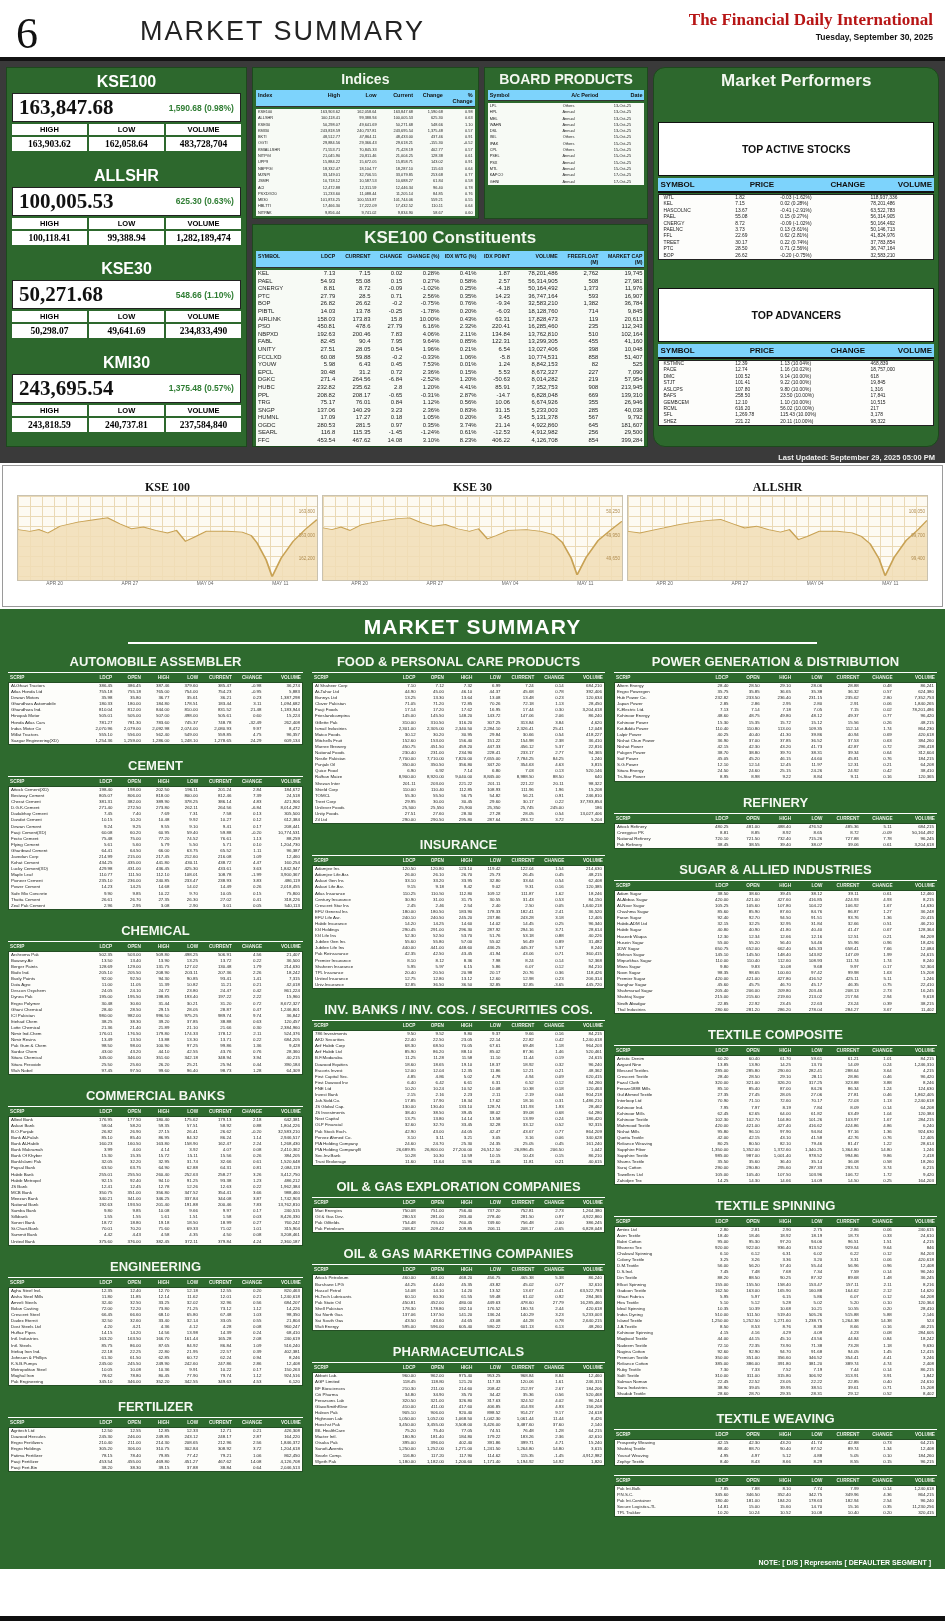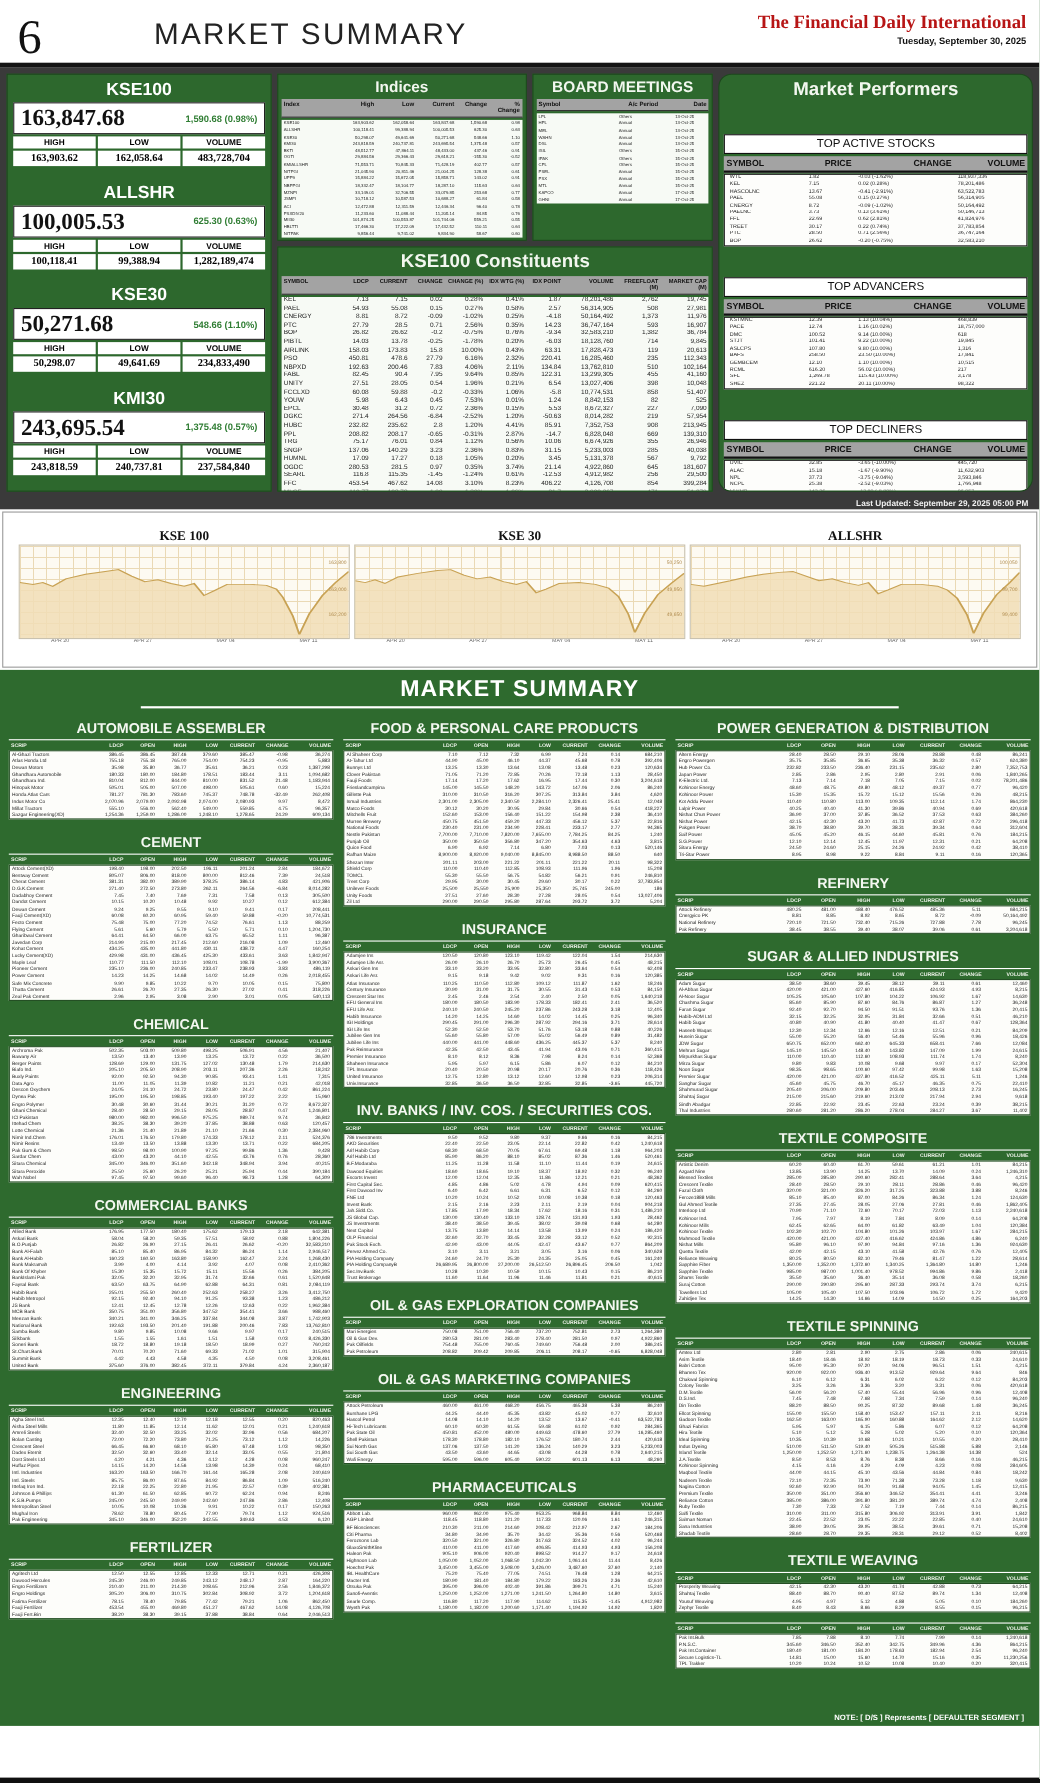--- a/index.html
+++ b/index.html
@@ -26,21 +26,21 @@
   .hlvh{display:grid;grid-template-columns:1fr 1fr 1fr;gap:2px;margin-top:2px;}
   .hlvh span{background:#fff;font-weight:bold;font-size:7.5px;text-align:center;padding:1px 0;}
   .hlvv{display:grid;grid-template-columns:1fr 1fr 1fr;gap:2px;margin-top:2px;}
   .hlvv span{background:#fff;font:bold 9.5px "Liberation Serif",serif;text-align:center;padding:2px 0;}
   
   .mid-stack{width:400px;display:flex;flex-direction:column;gap:5px;}
   .mid-top{display:flex;gap:5px;height:152px;}
   .indices-panel{flex:1.38;overflow:hidden;}
   .board-panel{flex:1;overflow:hidden;}
   .indices-panel .ptitle,.board-panel .ptitle{font-size:14px;}
-  .thead{background:#a3a3a3;margin:0 3px;display:grid;font-weight:bold;color:#111;border-bottom:1px solid #333;}
+  .thead{background:#7dd3fc;margin:0 3px;display:grid;font-weight:bold;color:#111;border-bottom:1px solid #333;}
   .thead span{padding:2px 2px;text-align:right;}
   .thead span.first{text-align:left;}
   .tbody{background:#f7faf5;margin:2px 3px 3px 3px;overflow:hidden;}
   .trow{display:grid;}
   .tcell{padding:0 2px;text-align:right;color:#222;white-space:nowrap;overflow:hidden;}
   .tcell.first{text-align:left;}
   .g6{grid-template-columns:1.5fr 1.1fr 1.1fr 1.1fr 0.9fr 0.9fr;}
   .g3{grid-template-columns:1fr 1.3fr 0.9fr;}
   .g10{grid-template-columns:1.45fr 0.85fr 1fr 0.9fr 1.05fr 1.05fr 0.95fr 1.35fr 1.15fr 1.25fr;}
   .g4{grid-template-columns:1.35fr 0.85fr 1.7fr 1.25fr;}
@@ -50,21 +50,21 @@
   .board-panel .tcell{text-align:center;}
   .board-panel .tcell.first{text-align:left;}
   .const-panel{flex:1;overflow:hidden;}
   .const-panel .ptitle{font-size:17px;}
   .const-panel .thead{font-size:5.2px;}
   .const-panel .tbody{font-size:5.9px;line-height:7.6px;}
   
   .perf-panel{width:288px;overflow:hidden;border-radius:12px;}
   .perf-panel .ptitle{font-size:17px;}
   .psec{margin:3px 4px 6px 4px;}
-  .psub{background:#fff;border:1px solid #111;font-weight:normal;font-size:10.5px;text-align:center;color:#111;padding:2px 0;margin-top:28px;}
+  .psub{background:#fff;border:1px solid #111;font-weight:bold;font-size:10.5px;text-align:center;color:#111;padding:20px 0;margin-top:28px;}
   .perf-panel .thead{margin:2px 0 0 0;font-size:8px;border-bottom:2px solid #111;}
   .perf-panel .tbody{margin:1px 0 0 0;font-size:4.9px;line-height:6.4px;background:#fdfdfb;border:1px solid #222;}
   .perf-panel .tcell{text-align:left;padding-left:4px;}
   .last-updated{position:absolute;right:10px;bottom:1px;color:#f0f0f0;font-weight:bold;font-size:7.5px;}
   
   .graph-banner{margin-top:3px;background:#2d682d;color:#fff;font-weight:bold;font-size:17px;
                 text-align:center;padding:5px 0;letter-spacing:1px;}
   .charts{display:flex;gap:4px;border:1px solid #9a9a9a;margin:2px 2px;padding:14px;height:142px;box-sizing:border-box;background:#fff;}
   .chart{flex:1;display:flex;flex-direction:column;}
   .ctitle{font:bold 12px "Liberation Serif",serif;color:#111;text-align:center;height:15px;}
@@ -317,21 +317,21 @@
                 <span class="tcell first">NITPAK</span>
                 <span class="tcell">9,856.44</span>
                 <span class="tcell">9,741.02</span>
                 <span class="tcell">9,834.90</span>
                 <span class="tcell">58.67</span>
                 <span class="tcell">0.60</span>
               </div>
             </div>
         </section>
         <section class="panel board-panel">
-          <div class="ptitle">BOARD MEETINGS</div>
+          <div class="ptitle">BOARD PRODUCTS</div>
           <div class="thead g3" id="board-head">
               <span class="first">Symbol</span>
               <span class="">A/c Period</span>
               <span class="">Date</span>
             </div>
           <div class="tbody" id="board-body">
               <div class="trow g3">
                 <span class="tcell first">LPL</span>
                 <span class="tcell">Others</span>
                 <span class="tcell">13-Oct-25</span>

